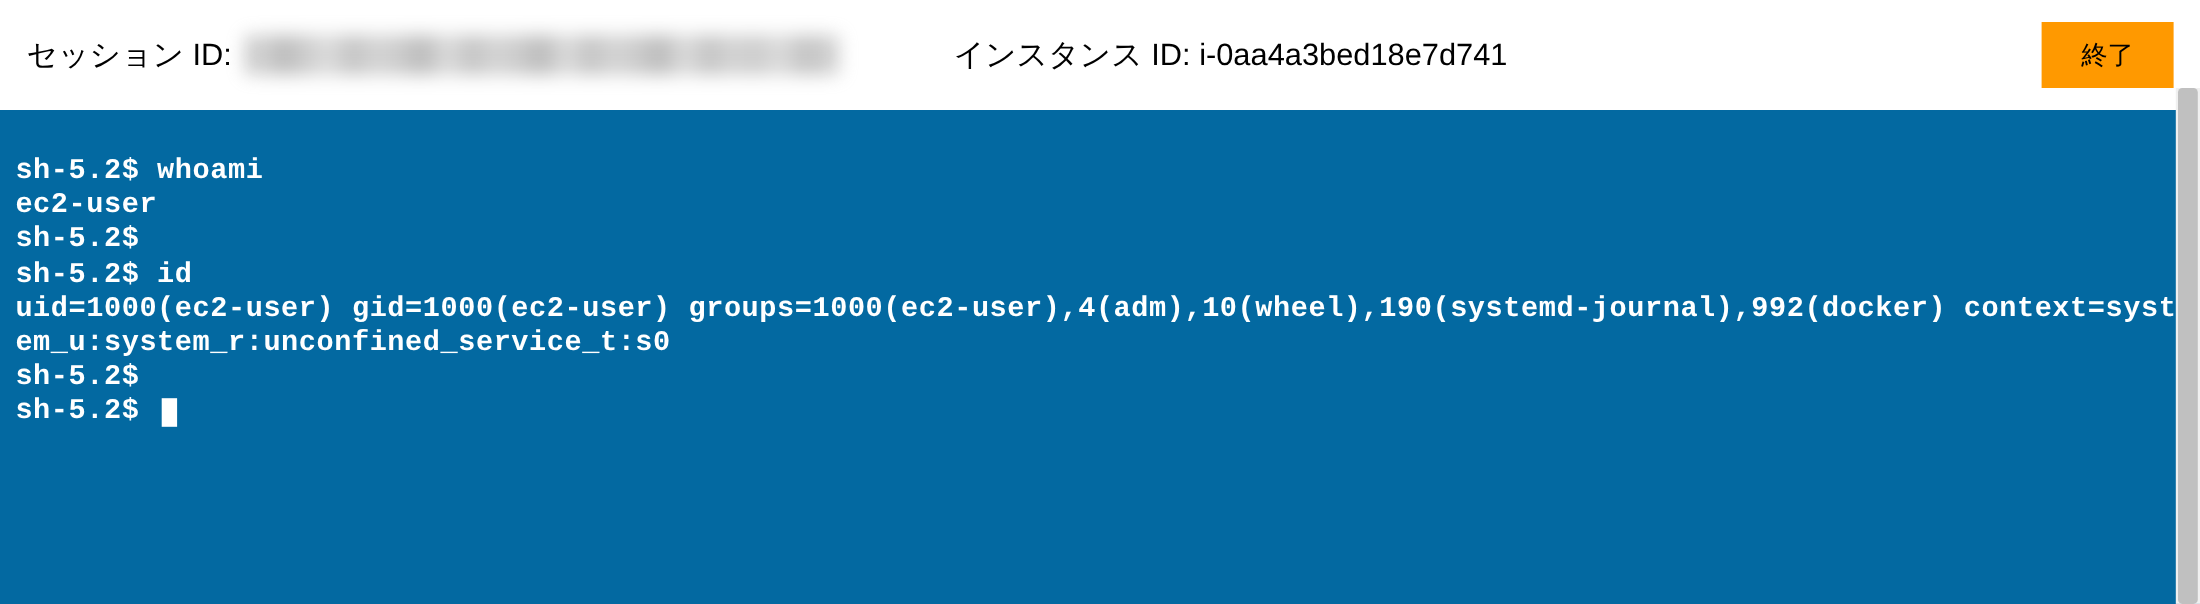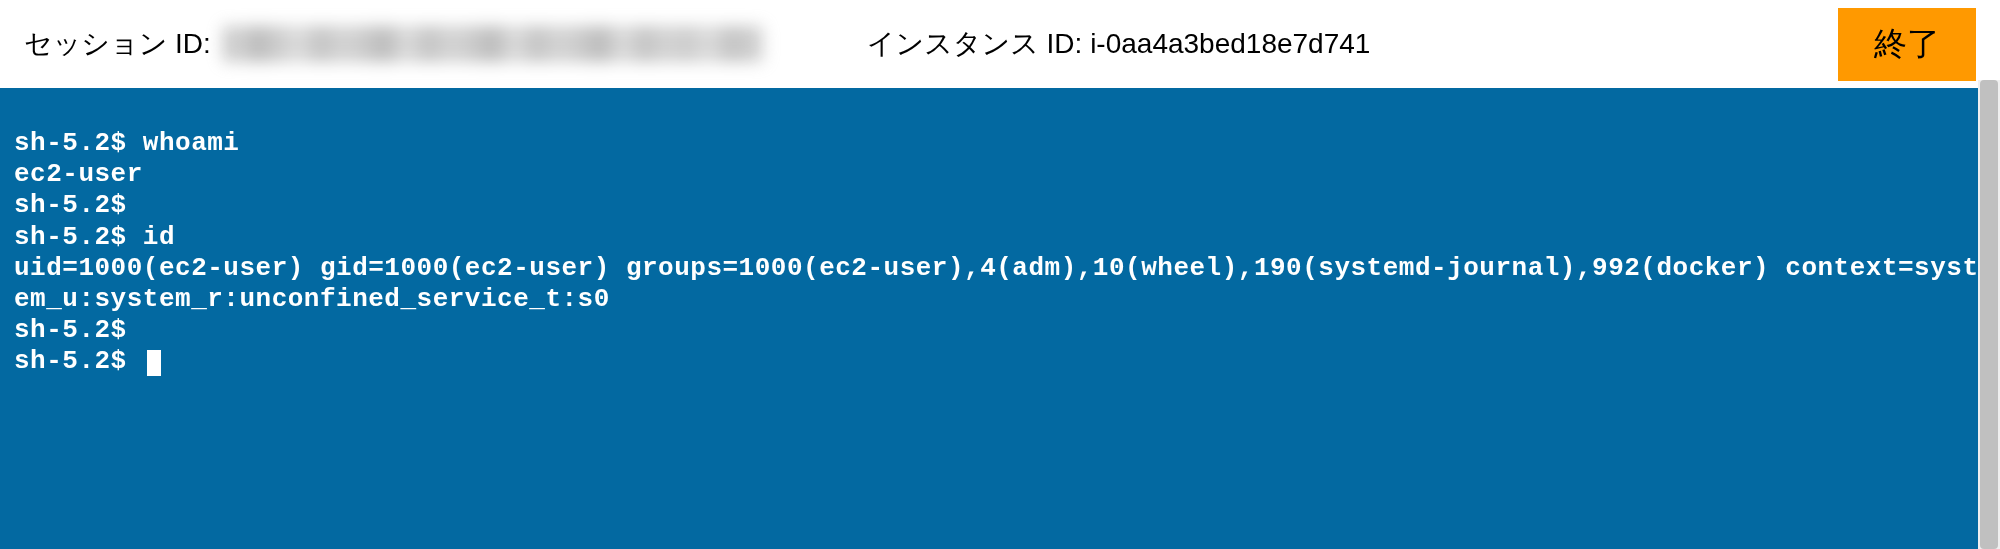--- a/index.html
+++ b/index.html
@@ -12,21 +12,21 @@
       background: #ffffff;
       width: 2000px;
       height: 549px;
       overflow: hidden;
     }
     .header {
       display: flex;
       align-items: center;
       padding: 18px 24px;
       background: #ffffff;
-      height: 88px;
+      height: 100px;
     }
     .session-section {
       display: flex;
       align-items: center;
       gap: 12px;
     }
     .session-label {
       font-size: 28px;
       color: #000000;
       font-weight: 400;
@@ -52,21 +52,21 @@
       font-weight: 400;
     }
     .spacer {
       flex: 1;
     }
     .end-button {
       background: #ff9900;
       color: #000000;
       border: none;
       padding: 14px 36px;
-      font-size: 33px;
+      font-size: 24px;
       font-weight: 500;
       cursor: pointer;
       font-family: inherit;
       text-align: right;
     }
     .terminal {
       background: #0369a1;
       color: #ffffff;
       font-family: "Courier New", Courier, monospace;
       font-size: 26px;

